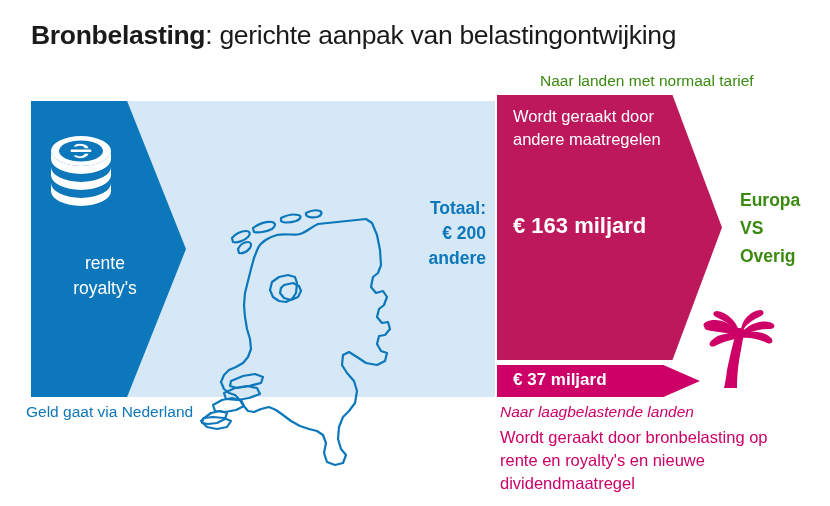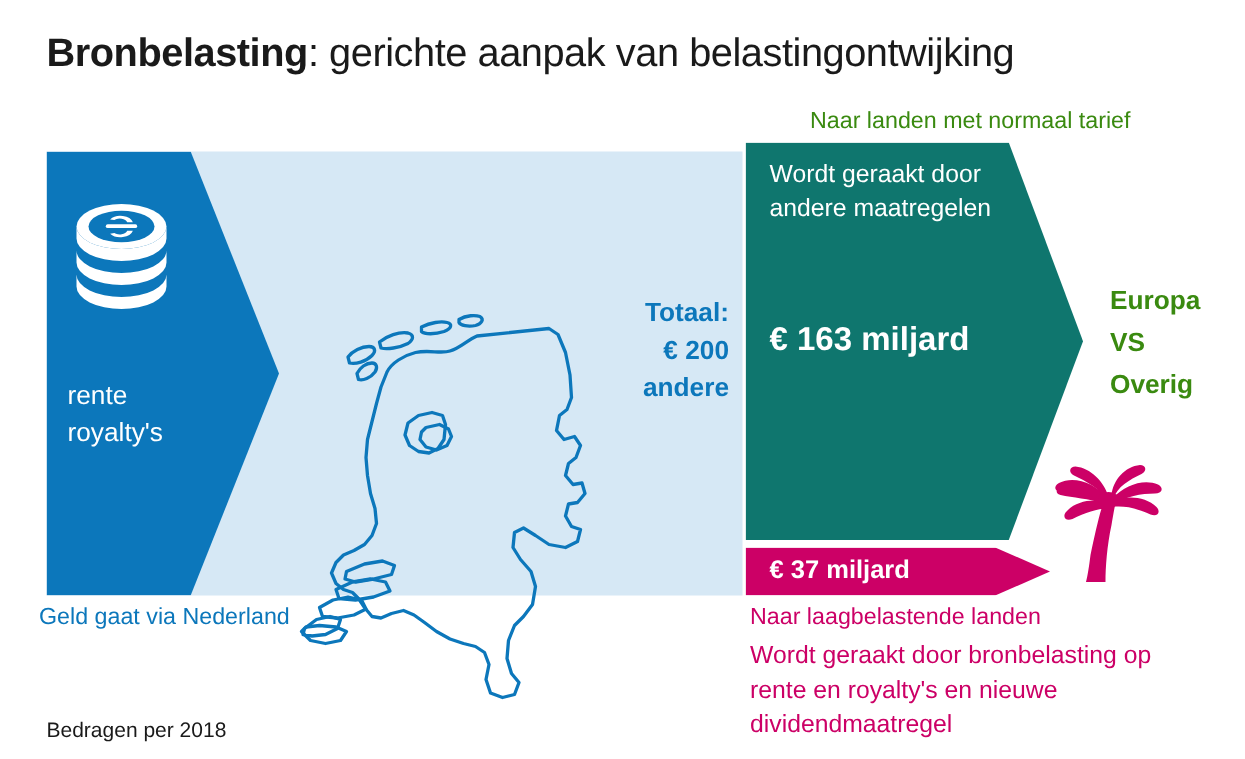--- a/index.html
+++ b/index.html
@@ -43,20 +43,21 @@
 
   
   .blue-arrow {
     position: absolute;
     left: 31px;
     top: 101px;
     width: 155px;
     height: 296px;
     background: #0c77bb;
     clip-path: polygon(0 0, 62% 0, 100% 50%, 62% 100%, 0 100%);
+    text-align: center;
   }
   .coin-icon {
     position: absolute;
     left: 14px;
     top: 30px;
     width: 72px;
     height: 80px;
   }
   .blue-arrow-label {
     position: absolute;
@@ -99,21 +100,21 @@
     color: #3a8a10;
     white-space: nowrap;
     margin-left: 40px;
   }
   .green-arrow {
     position: absolute;
     left: 497px;
     top: 95px;
     width: 225px;
     height: 265px;
-    background: #0f766e;
+    background: #be185d;
     clip-path: polygon(0 0, 78% 0, 100% 50%, 78% 100%, 0 100%);
   }
   .green-arrow-text {
     position: absolute;
     left: 16px;
     top: 10px;
     width: 165px;
     font-size: 16.5px;
     line-height: 23px;
     color: #ffffff;
@@ -154,20 +155,21 @@
     font-size: 17px;
     font-weight: bold;
     color: #ffffff;
     white-space: nowrap;
   }
   .pink-sub {
     position: absolute;
     left: 500px;
     top: 403px;
     font-size: 15.5px;
+    font-style: italic;
     color: #cc0066;
     white-space: nowrap;
   }
   .pink-body {
     position: absolute;
     left: 500px;
     top: 426px;
     width: 300px;
     font-size: 16.5px;
     line-height: 23px;
@@ -301,15 +303,14 @@
       <path d="M42 26 C51 22 64 23 71 30 C74 33 72 37 67 35 C59 31 49 29 42 30 Z"></path>
       <path d="M38 27 C29 24 17 26 11 33 C8 36 10 40 15 38 C23 34 32 31 38 31 Z"></path>
       <ellipse cx="39" cy="25" rx="7" ry="5"></ellipse>
     </g>
   </svg>
 
   <div class="pink-sub">Naar laagbelastende landen</div>
   <div class="pink-body">Wordt geraakt door bronbelasting op rente en royalty's en nieuwe dividendmaatregel</div>
 
   <div class="geld-label">Geld gaat via Nederland</div>
-  <div class="bedragen">Bedragen per 2018</div>
 
 </div>
 
 </body></html>

